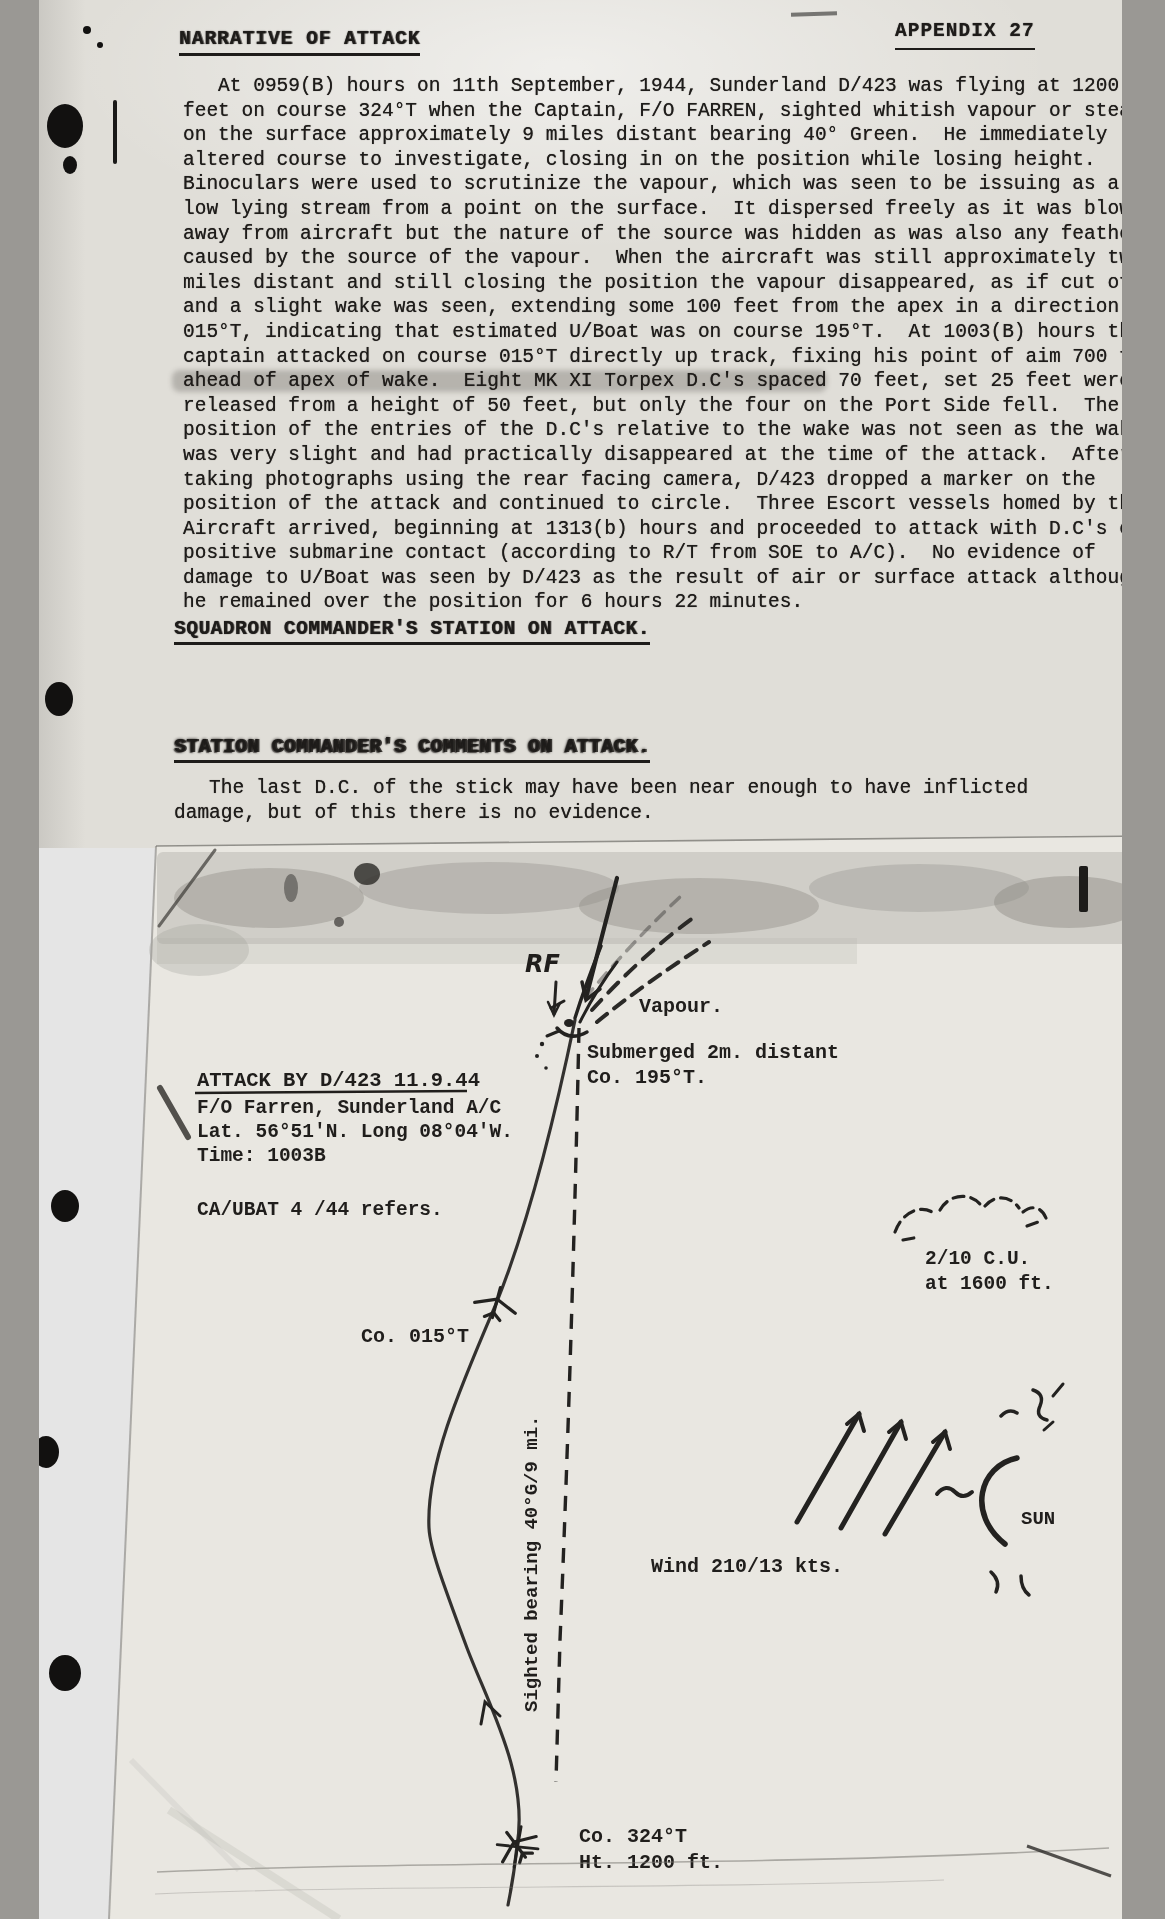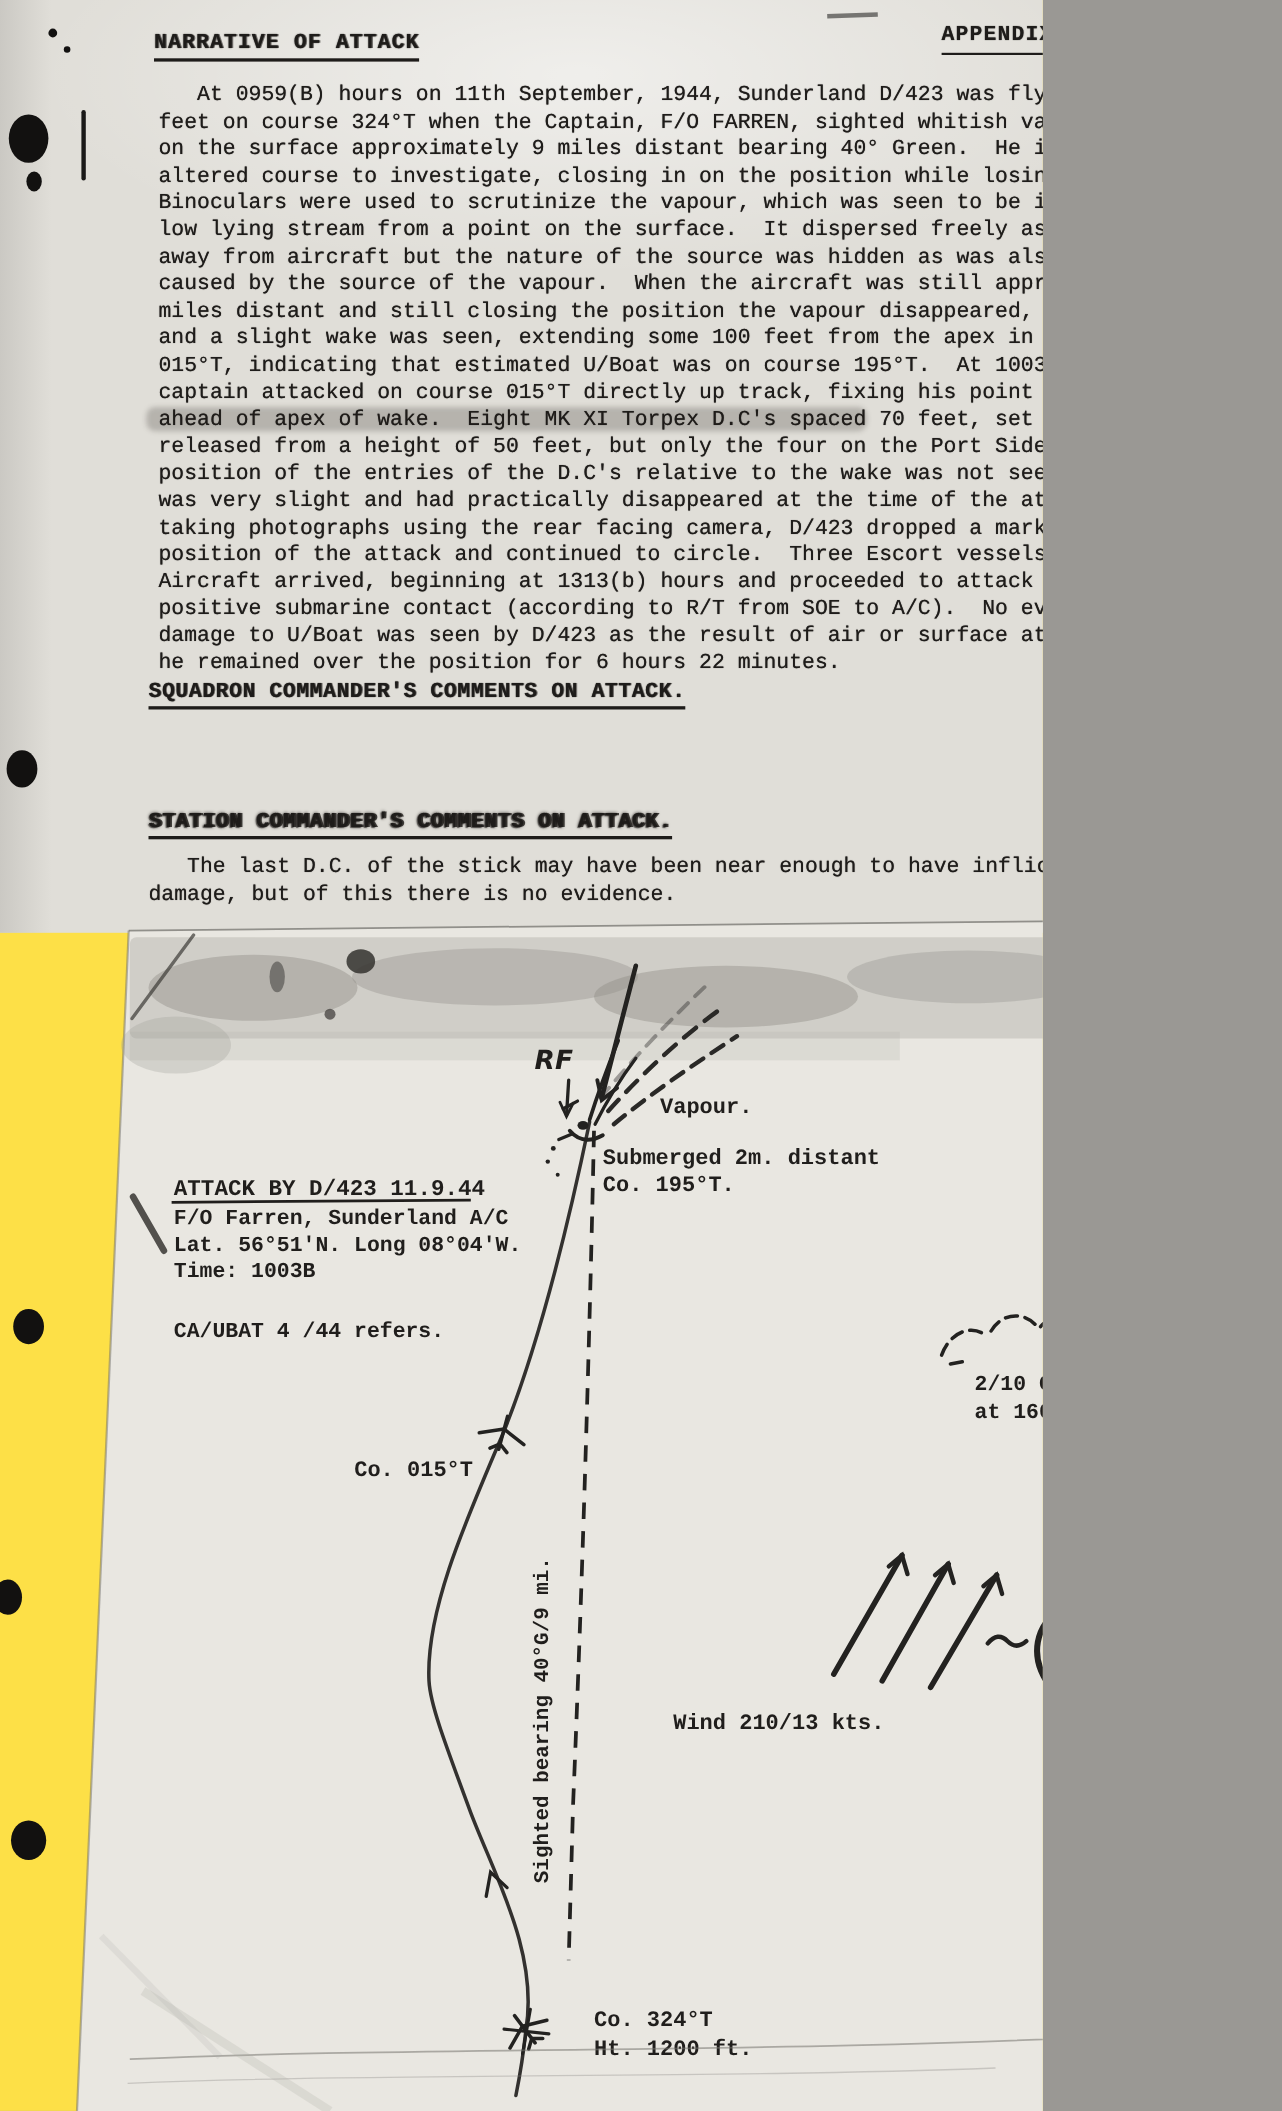--- a/index.html
+++ b/index.html
@@ -1,20 +1,21 @@
 <!DOCTYPE html>
 <html><head>
 <meta charset="utf-8">
 <style>
   html,body{margin:0;padding:0;background:#9a9894;}
   .page{
-    position:relative;width:948px;height:1919px;overflow:hidden;
-    background:#fde047;
+    position:relative;width:1083px;height:1919px;overflow:hidden;
+    background:#e5e5e5;
     font-family:"Liberation Mono","DejaVu Sans Mono",monospace;
     color:#1e1c1a;
+    margin-left:39px;
   }
   .typed-sheet{
     position:absolute;left:0;top:0;width:1165px;height:848px;
     background:
       linear-gradient(to right, rgba(185,183,178,.55) 0%, rgba(228,226,220,0) 4%, rgba(228,226,220,0) 93%, rgba(178,176,171,.5) 100%),
       radial-gradient(ellipse 700px 260px at 45% 8%, rgba(255,255,255,.5), rgba(255,255,255,0) 70%),
       #e0ded8;
   }
   .doc-title{
     position:absolute;left:140px;top:28px;font-size:19.5px;font-weight:bold;
@@ -83,21 +84,21 @@
 position of the entries of the D.C's relative to the wake was not seen as the wake
 was very slight and had practically disappeared at the time of the attack.  After
 taking photographs using the rear facing camera, D/423 dropped a marker on the
 position of the attack and continued to circle.  Three Escort vessels homed by the
 Aircraft arrived, beginning at 1313(b) hours and proceeded to attack with D.C's on
 positive submarine contact (according to R/T from SOE to A/C).  No evidence of
 damage to U/Boat was seen by D/423 as the result of air or surface attack although
 he remained over the position for 6 hours 22 minutes.</pre>
     <div class="ink-smudge"></div>
 
-    <div class="sec-heading sq-heading">SQUADRON COMMANDER'S COMMENTS ON ATTACK.</div>
+    <div class="sec-heading sq-heading">SQUADRON COMMANDER'S STATION ON ATTACK.</div>
 
     <div class="sec-heading st-heading smudged">STATION COMMANDER'S COMMENTS ON ATTACK.</div>
     <pre class="typed st-body">   The last D.C. of the stick may have been near enough to have inflicted
 damage, but of this there is no evidence.</pre>
   </div>
 
   <svg class="diagram-svg" width="1165" height="1089" viewBox="0 0 1165 1089">
 
     <polygon points="117,16 1106,6 1088,1089 70,1089" fill="#e9e7e1"></polygon>
     <path d="M 117,16 L 1106,6" stroke="#7c7a76" stroke-width="1.6" opacity=".8" fill="none"></path>

